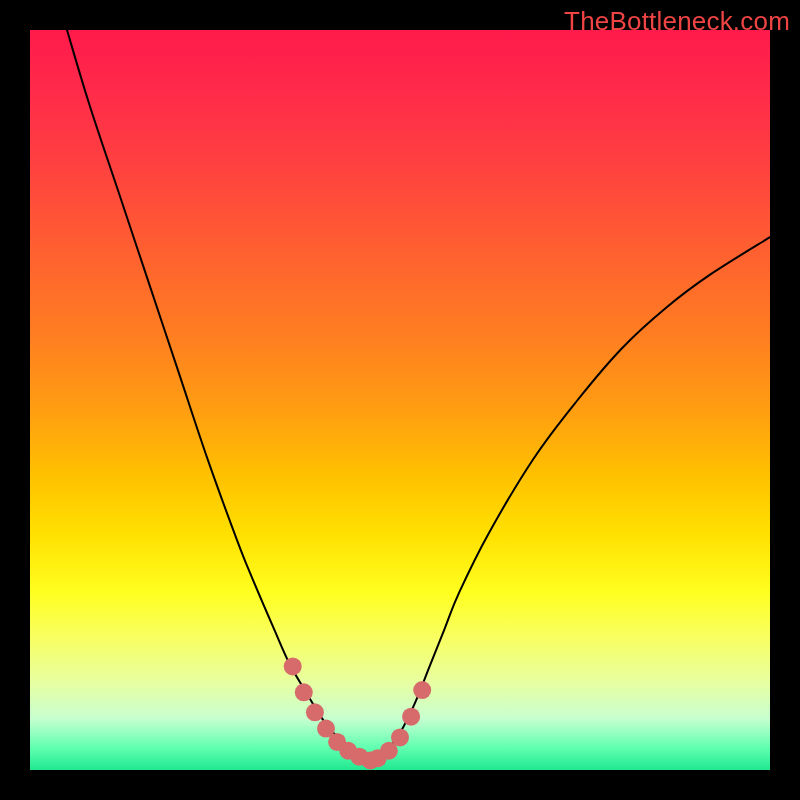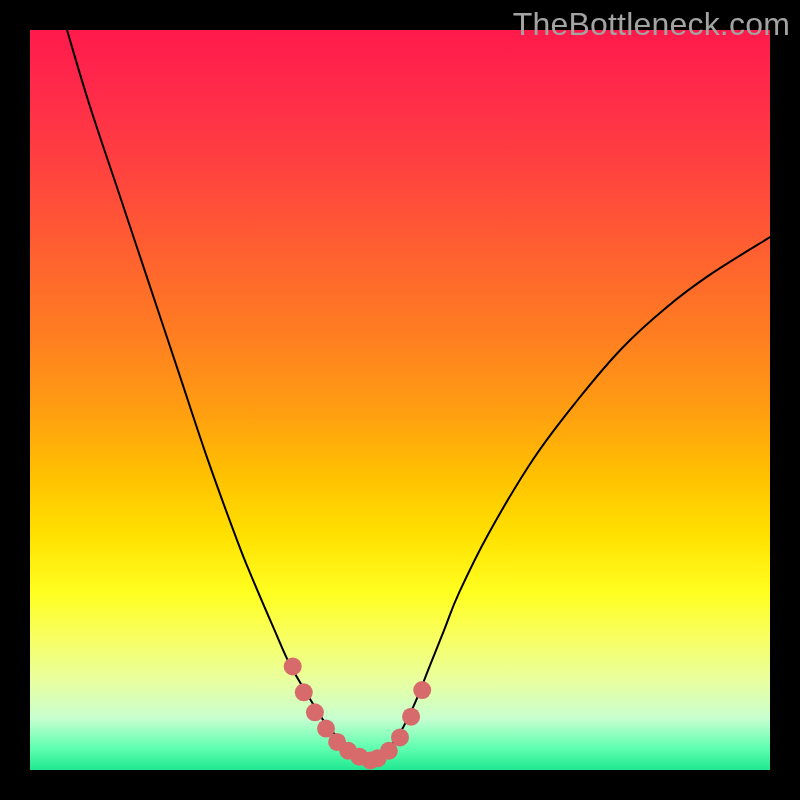--- a/index.html
+++ b/index.html
@@ -31,23 +31,23 @@
       #c8ffd0 93%,
       #60ffb0 97%,
       #20e890 100%
     );
   }
   .watermark {
     position: absolute;
     top: 6px;
     right: 10px;
     font-family: Arial, Helvetica, sans-serif;
-    font-size: 32px;
+    font-size: 26px;
     font-weight: 500;
-    color: #a3a3a3;
+    color: #ef4444;
     letter-spacing: 0.2px;
     z-index: 10;
   }
   svg.curves {
     position: absolute;
     left: 0; top: 0;
     width: 100%;
     height: 100%;
     overflow: visible;
   }

